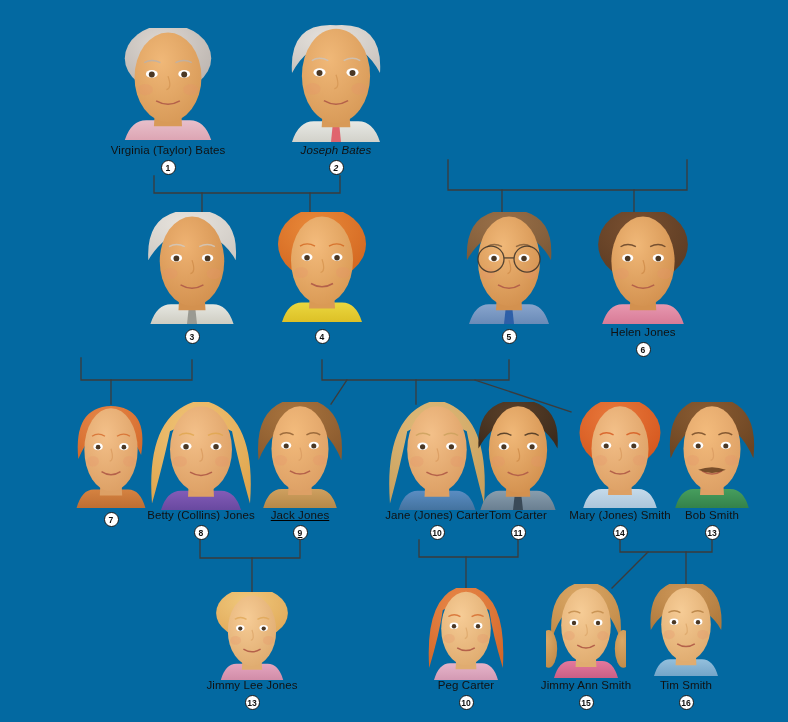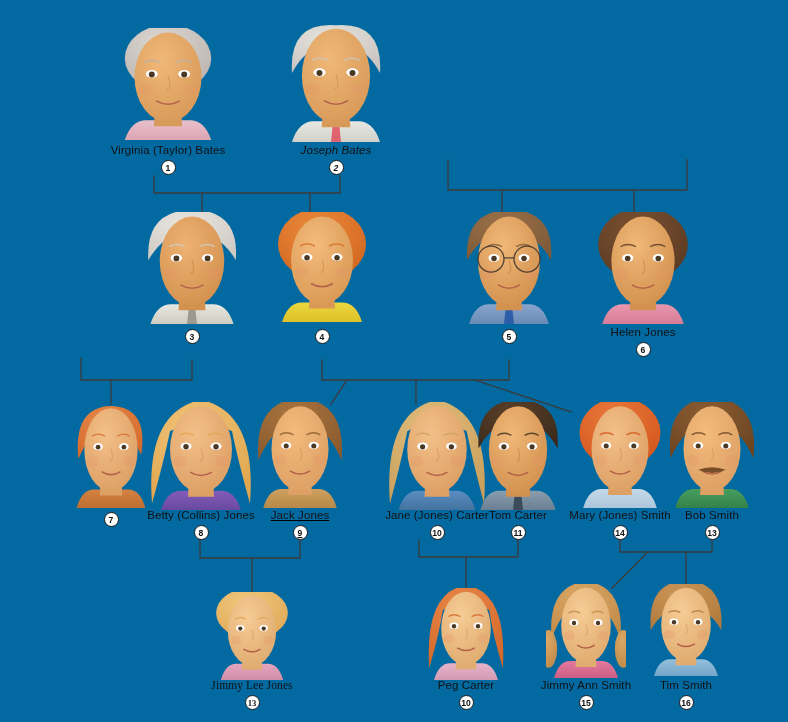--- a/index.html
+++ b/index.html
@@ -749,21 +749,21 @@
 
       <ellipse cx="26.68" cy="58.3" rx="6.44" ry="5.300000000000001" fill="#e6926a" opacity="0.28"></ellipse>
       <ellipse cx="65.32" cy="58.3" rx="6.44" ry="5.300000000000001" fill="#e6926a" opacity="0.28"></ellipse>
 
     </g>
   </svg>
         </div>
         <div class="name">Bob Smith</div>
         <div class="badge">13</div>
       </div>
-      <div class="person" style="left: 142px; top: 592px; width: 220px; font-family: Liberation Serif, serif;">
+      <div class="person" style="left: 142px; top: 592px; width: 220px;">
         <div class="portrait" style="width: 78px; height: 87px;">
   <svg width="78" height="88" viewBox="0 0 78 88" xmlns="http://www.w3.org/2000/svg">
     <defs>
       <radialGradient id="hp13" cx="42%" cy="28%" r="78%">
         <stop offset="0%" stop-color="#f0c87c"></stop>
         <stop offset="100%" stop-color="#e0a858"></stop>
       </radialGradient>
       <radialGradient id="sp13" cx="40%" cy="32%" r="72%">
         <stop offset="0%" stop-color="#f6cc96"></stop>
         <stop offset="100%" stop-color="#e0ac70"></stop>

